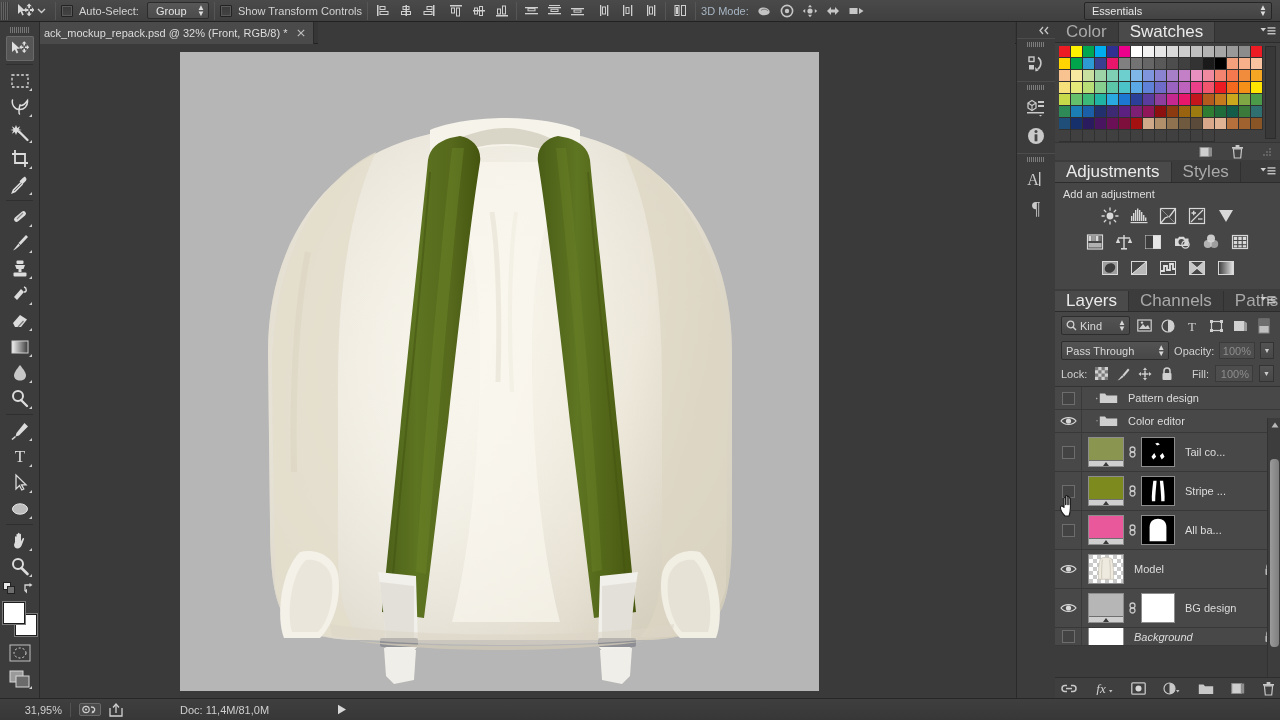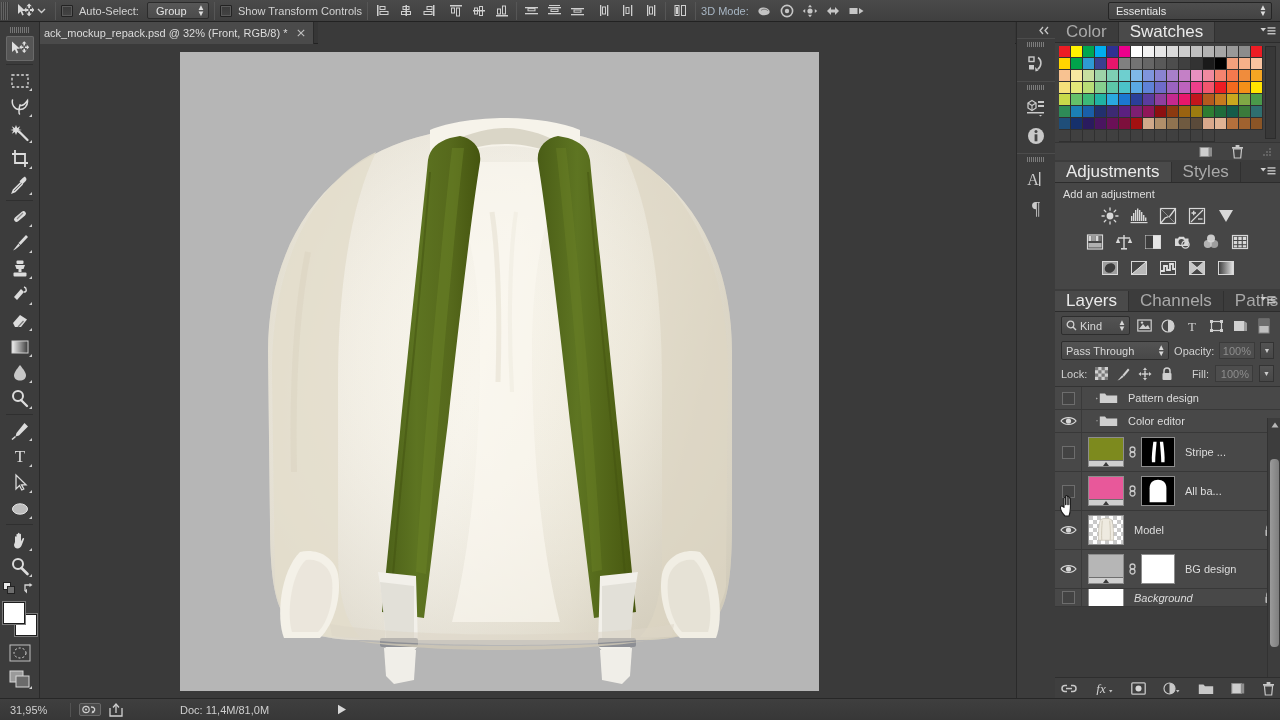--- a/index.html
+++ b/index.html
@@ -40,21 +40,21 @@
     height: 17px; min-width: 62px; padding: 0 16px 0 8px;
     background: linear-gradient(#575757,#4b4b4b);
     border: 1px solid #2b2b2b; border-radius: 2px;
     color: #e4e4e4; font-size: 11px; display: flex; align-items: center;
     position: relative;
   }
   .ob-select .spin { position: absolute; right: 3px; top: 2px; font-size: 8px; line-height: 6px; color: #ddd; }
   .align-group { display: flex; align-items: center; gap: 4px; }
   .align-btn { width: 19px; height: 18px; display: flex; align-items: center; justify-content: center; }
   .ws-select {
-    height: 18px; width: 164px; padding: 0 18px 0 7px;
+    height: 18px; width: 188px; padding: 0 18px 0 7px;
     background: linear-gradient(#4e4e4e,#434343);
     border: 1px solid #252525; border-radius: 2px;
     color: #e8e8e8; font-size: 11px; display: flex; align-items: center;
     position: relative;
   }
   .ws-select .spin { position: absolute; right: 4px; top: 2px; font-size: 8px; line-height: 6px; color: #ddd; }
   .mode3d { color: #a8b6c4; font-size: 11px; margin-right: 6px; }
 
   
   .tab-bar {
@@ -221,21 +221,21 @@
     position: absolute; left: 0; bottom: 0; width: 225px; height: 21px;
     background: #3f3f3f; border-top: 1px solid #2e2e2e;
     display: flex; align-items: center; justify-content: center; gap: 17px;
   }
 
   
   .status-bar {
     position: absolute; left: 0; bottom: 0; width: 1280px; height: 22px;
     background: linear-gradient(#3f3f3f,#373737); border-top: 1px solid #272727;
     display: flex; align-items: center; gap: 8px; padding-left: 10px;
-    font-size: 11px; color: #cfcfcf;
+    font-size: 11px; color: #cfcfcf; text-align: right;
   }
   .status-zoom { min-width: 52px; }
   .status-sep { width: 1px; height: 14px; background: #2d2d2d; border-right: 1px solid #525252; }
   .status-doc { margin-left: 46px; }
   .status-play { margin-left: 60px; }
 
   
   .hand-cursor { position: absolute; left: 1058px; top: 494px; width: 22px; height: 24px; pointer-events: none; }
 
   svg { display: block; }
@@ -1299,20 +1299,42 @@
               <path d="M0.8 2.5 L6 2.5 L7.6 4.4 L18.2 4.4 L18.2 12 L0.8 12 Z" fill="#cfcfcf"></path>
             </svg>
           </div>
           <div class="layer-name">Color editor</div>
         </div>
         <div class="layer-row">
           <div class="eye-cell">
             <span style="display:block;width:13px;height:13px;border:1px solid #6d6d6d;background:#434343;"></span>
           </div>
           <div class="thumb-wrap">
+            <div class="sm-thumb" style="background: rgb(138, 150, 80);">
+              <div class="strip"></div>
+            </div>
+            <div class="link-ic">
+              <svg width="11" height="16" viewBox="0 0 11 16">
+                <path d="M5.5 3 A2.5 2.5 0 1 1 5.5 8 A2.5 2.5 0 1 1 5.5 3 Z" fill="none" stroke="#c6c6c6" stroke-width="1.3"></path>
+                <path d="M5.5 8 A2.5 2.5 0 1 1 5.5 13 A2.5 2.5 0 1 1 5.5 8 Z" fill="none" stroke="#c6c6c6" stroke-width="1.3"></path>
+              </svg>
+            </div>
+            <div class="mask-thumb">
+              <svg viewBox="0 0 34 30" style="width:100%;height:100%">
+                <path d="M14 6 L17 5 L19 7 L16 8 Z M10 20 L13 16 L15 20 L12 23 Z M19 19 L22 16 L24 20 L21 23 Z" fill="#fff"></path>
+              </svg>
+            </div>
+          </div>
+          <div class="layer-name">Tail co...</div>
+        </div>
+        <div class="layer-row">
+          <div class="eye-cell">
+            <span style="display:block;width:13px;height:13px;border:1px solid #6d6d6d;background:#434343;"></span>
+          </div>
+          <div class="thumb-wrap">
             <div class="sm-thumb" style="background: rgb(125, 138, 30);">
               <div class="strip"></div>
             </div>
             <div class="link-ic">
               <svg width="11" height="16" viewBox="0 0 11 16">
                 <path d="M5.5 3 A2.5 2.5 0 1 1 5.5 8 A2.5 2.5 0 1 1 5.5 3 Z" fill="none" stroke="#c6c6c6" stroke-width="1.3"></path>
                 <path d="M5.5 8 A2.5 2.5 0 1 1 5.5 13 A2.5 2.5 0 1 1 5.5 8 Z" fill="none" stroke="#c6c6c6" stroke-width="1.3"></path>
               </svg>
             </div>
             <div class="mask-thumb">

